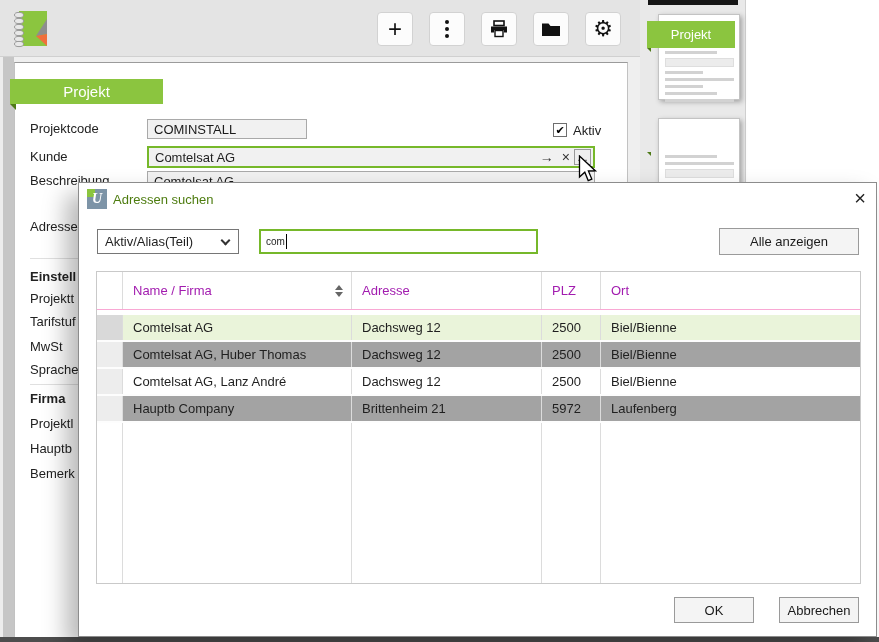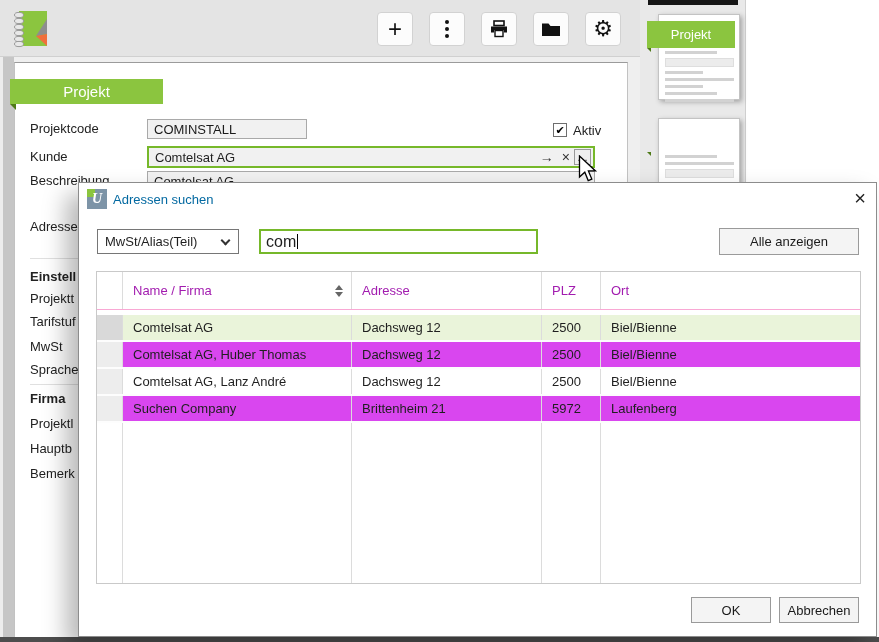--- a/index.html
+++ b/index.html
@@ -58,46 +58,46 @@
 
   
   .dialog{left:78px;top:182px;width:799px;height:455px;background:#fff;border:1px solid #8c8c8c;
           box-shadow:-12px 12px 22px rgba(0,0,0,.28);z-index:10}
   .dialog .abs{position:absolute}
   .dlg-icon{left:8px;top:6px;width:20px;height:20px;background:#7d94a7;display:flex;align-items:center;
             justify-content:center;color:#fff;font-family:"Liberation Serif",serif;font-style:italic;
             font-weight:bold;font-size:14px}
   .dlg-icon::before{content:"";position:absolute;left:0;top:0;width:8px;height:8px;background:var(--accent-green)}
   .dlg-icon span{position:relative;z-index:1}
-  .dlg-title{left:34px;top:9px;font-size:13px;color:#0369a1;white-space:nowrap}
+  .dlg-title{left:34px;top:9px;font-size:13px;color:#4d7c0f;white-space:nowrap}
   .dlg-close{left:768px;top:2px;width:26px;height:26px;display:flex;align-items:center;justify-content:center;
              font-size:20px;font-weight:300;color:#222}
   .ddl{left:18px;top:46px;width:142px;height:25px;background:#fff;border:1px solid #767676;display:flex;
        align-items:center;padding:0 24px 0 7px;font-size:13px}
   .chev{position:absolute;right:9px;top:7px;width:7px;height:7px;border-right:2px solid #333;
         border-bottom:2px solid #333;transform:rotate(45deg)}
   .srch{left:180px;top:46px;width:279px;height:25px;background:#fff;border:2px solid var(--focus-green);
-        display:flex;align-items:center;padding:0 5px;font-size:16px}
+        display:flex;align-items:center;padding:0 5px;font-size:10px}
   .caret{display:inline-block;width:1px;height:15px;background:#000;margin-left:1px}
   .dbtn{background:#f4f4f4;border:1px solid #9a9a9a;display:flex;align-items:center;justify-content:center;
         font-size:13px;color:#1a1a1a}
   .dbtn.default{border:1px solid #6b6b6b;box-shadow:inset 0 0 0 1px #dcdcdc}
 
   
   .tbl{left:17px;top:88px;width:765px;height:313px;background:#fff;border:1px solid #c9c9c9;
        display:flex;flex-direction:column}
   .trow{display:grid;grid-template-columns:26px 229px 190px 59px 1fr}
   .cell{display:flex;align-items:center;padding-left:10px;border-right:1px solid #dcdcdc;overflow:hidden;white-space:nowrap}
   .cell:last-child{border-right:none}
   .tbl-head{height:38px;border-bottom:1px solid #f9a8d4;color:#a21caf}
   .tbl-spacer{height:5px;background:#fff}
   .row{height:27px;border-bottom:2px solid #fdfdfd;color:#1f1f1f}
   .row .sel{background:#ededed;padding-left:0}
   .row.white{background:#fff}
-  .row.alt{background:#d946ef}
+  .row.alt{background:#a3a3a3}
   .row.r-selected{background:var(--selected-row-green)}
   .row.r-selected .sel{background:#d9d9d9}
   .tbl-fill{flex:1}
   .tbl-fill .cell{height:100%}
   .sort{display:flex;flex-direction:column;gap:2px;margin-left:auto;margin-right:8px}
   .sort i{display:block;width:0;height:0;border-left:4px solid transparent;border-right:4px solid transparent}
   .sort .up{border-bottom:5px solid #666}
   .sort .dn{border-top:5px solid #666}
 
   .bottom-strip{left:0;top:637px;width:879px;height:5px;background:#4d4d4d;z-index:5}
@@ -219,21 +219,21 @@
 
   <div class="abs dialog">
 
     <div class="abs dlg-icon">
       <span>U</span>
     </div>
     <div class="abs dlg-title">Adressen suchen</div>
     <div class="abs dlg-close">×</div>
 
     <div class="abs ddl">
-      <span>MwSt/Alias(Teil)</span>
+      <span>Aktiv/Alias(Teil)</span>
       <span class="chev"></span>
     </div>
 
     <div class="abs srch">
       <span>com</span>
       <span class="caret"></span>
     </div>
 
     <div class="abs dbtn" style="left:640px;top:45px;width:140px;height:27px">Alle anzeigen</div>
 
@@ -269,36 +269,36 @@
       </div>
       <div class="trow row white">
         <div class="cell sel"></div>
         <div class="cell">Comtelsat AG, Lanz André</div>
         <div class="cell">Dachsweg 12</div>
         <div class="cell">2500</div>
         <div class="cell">Biel/Bienne</div>
       </div>
       <div class="trow row alt">
         <div class="cell sel"></div>
-        <div class="cell">Suchen Company</div>
+        <div class="cell">Hauptb Company</div>
         <div class="cell">Brittenheim 21</div>
         <div class="cell">5972</div>
         <div class="cell">Laufenberg</div>
       </div>
 
       <div class="trow tbl-fill">
         <div class="cell sel"></div>
         <div class="cell"></div>
         <div class="cell"></div>
         <div class="cell"></div>
         <div class="cell"></div>
       </div>
     </div>
 
-    <div class="abs dbtn" style="left:612px;top:414px;width:80px;height:26px">OK</div>
+    <div class="abs dbtn" style="left:595px;top:414px;width:80px;height:26px">OK</div>
     <div class="abs dbtn" style="left:700px;top:414px;width:80px;height:26px">Abbrechen</div>
   </div>
 
   <div class="abs bottom-strip"></div>
 
   <svg class="abs cursor" style="left:578px;top:155px" width="22" height="30" viewBox="0 0 22 30">
     <path d="M1.5,1 L1.5,22 L6.8,17.2 L10.2,25.6 L13.8,24.1 L10.4,15.9 L17.5,15.9 Z" fill="#fff" stroke="#000" stroke-width="1.3"></path>
   </svg>
 
 </div>

